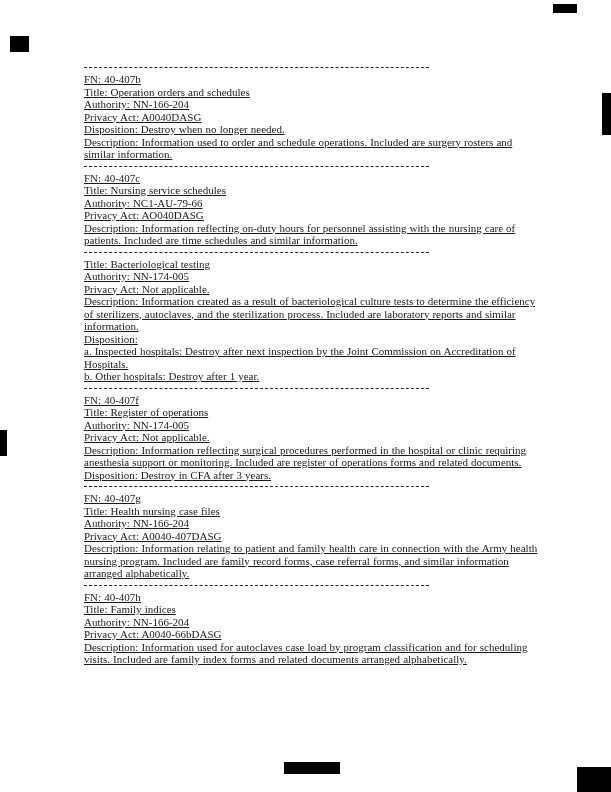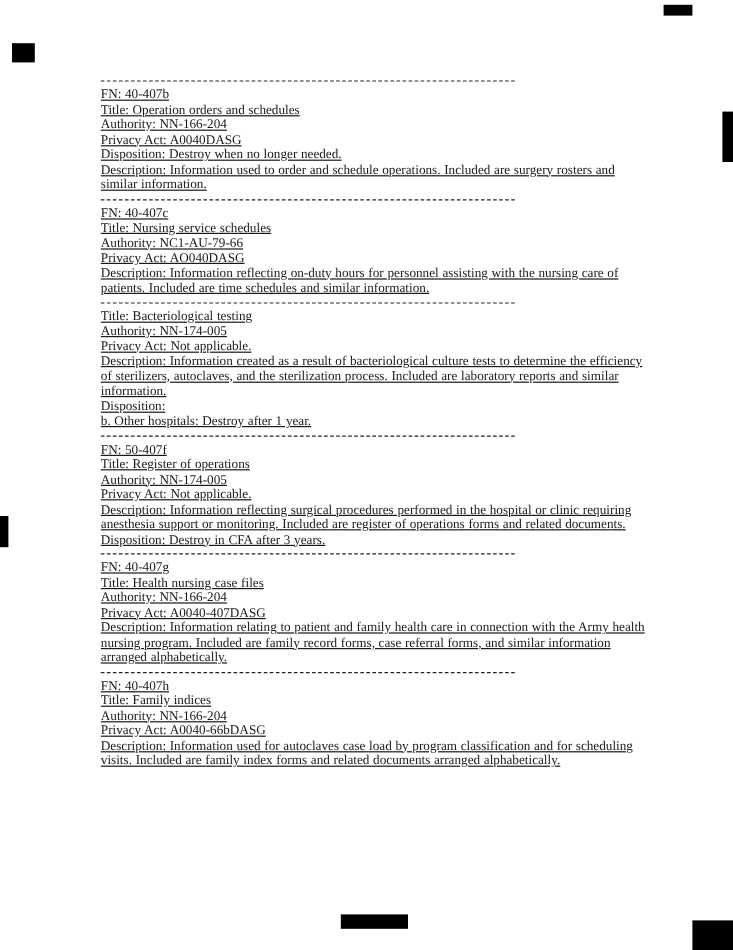--- a/index.html
+++ b/index.html
@@ -67,23 +67,24 @@
       <p class="entry-line">Title: Nursing service schedules</p>
       <p class="entry-line">Authority: NC1-AU-79-66</p>
       <p class="entry-line">Privacy Act: AO040DASG</p>
       <p class="entry-line">Description: Information reflecting on-duty hours for personnel assisting with the nursing care of patients. Included are time schedules and similar information.</p>
       <div class="separator"></div>
       <p class="entry-line">Title: Bacteriological testing</p>
       <p class="entry-line">Authority: NN-174-005</p>
       <p class="entry-line">Privacy Act: Not applicable.</p>
       <p class="entry-line">Description: Information created as a result of bacteriological culture tests to determine the efficiency of sterilizers, autoclaves, and the sterilization process. Included are laboratory reports and similar information.</p>
       <p class="entry-line">Disposition:</p>
+      <p class="entry-line">a. Inspected hospitals: Destroy after next inspection by the Joint Commission on Accreditation of Hospitals.</p>
       <p class="entry-line">b. Other hospitals: Destroy after 1 year.</p>
       <div class="separator"></div>
-      <p class="entry-line">FN: 50-407f</p>
+      <p class="entry-line">FN: 40-407f</p>
       <p class="entry-line">Title: Register of operations</p>
       <p class="entry-line">Authority: NN-174-005</p>
       <p class="entry-line">Privacy Act: Not applicable.</p>
       <p class="entry-line">Description: Information reflecting surgical procedures performed in the hospital or clinic requiring anesthesia support or monitoring. Included are register of operations forms and related documents.</p>
       <p class="entry-line">Disposition: Destroy in CFA after 3 years.</p>
       <div class="separator"></div>
       <p class="entry-line">FN: 40-407g</p>
       <p class="entry-line">Title: Health nursing case files</p>
       <p class="entry-line">Authority: NN-166-204</p>
       <p class="entry-line">Privacy Act: A0040-407DASG</p>

